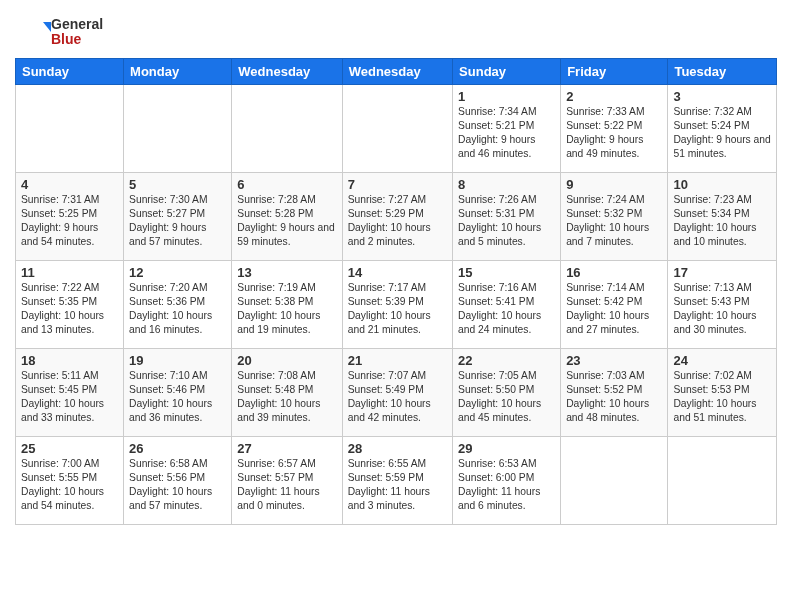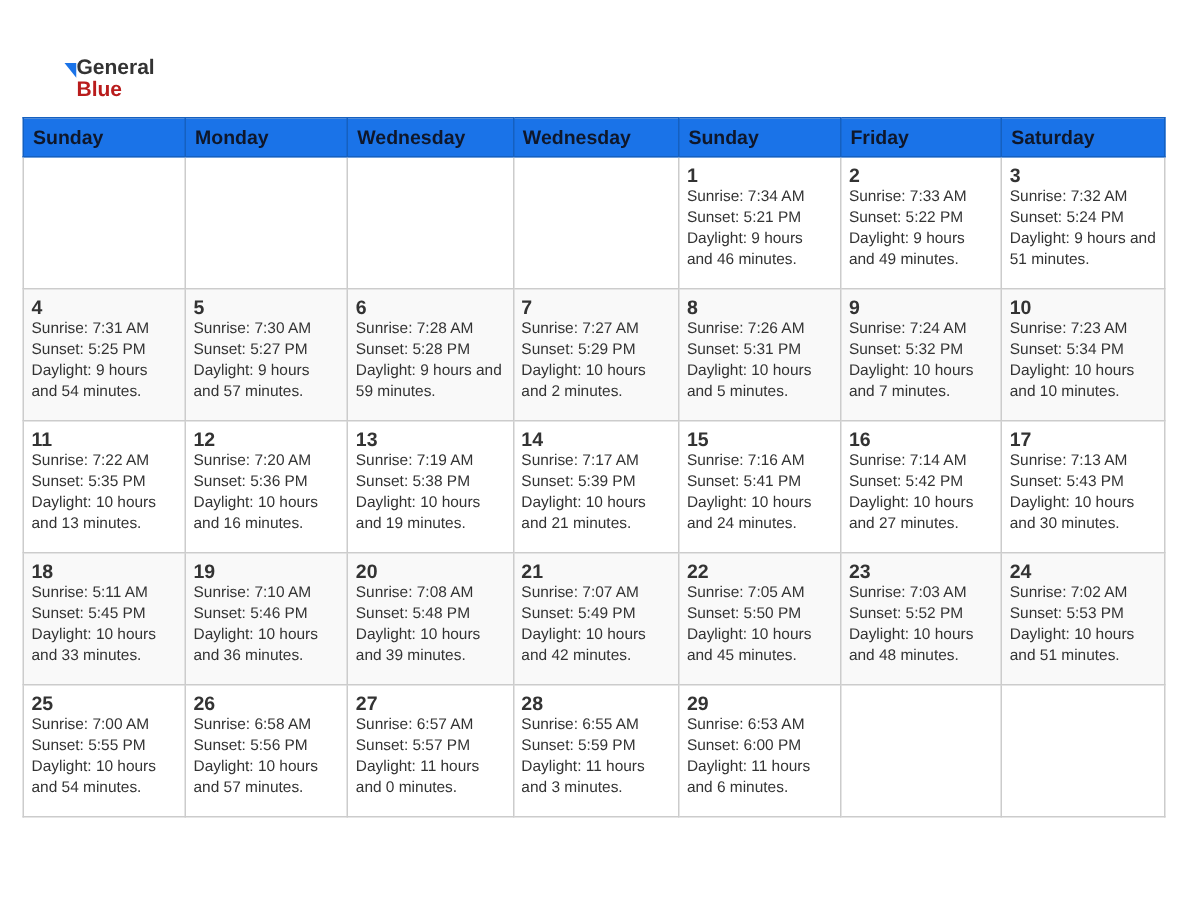--- a/index.html
+++ b/index.html
@@ -8,21 +8,20 @@
       background: #fff;
       width: 792px;
       min-height: 612px;
       padding: 10px 15px 15px;
     }
     .header-row {
       display: flex;
       justify-content: space-between;
       align-items: flex-end;
       margin-bottom: 8px;
-      margin-top: 20px;
     }
     .logo {
       display: flex;
       align-items: center;
       margin-top: 4px;
     }
     .logo-text {
       display: flex;
       flex-direction: column;
       line-height: 1.1;
@@ -50,21 +49,21 @@
       font-size: 14px;
       color: #555;
     }
     .calendar {
       width: 100%;
       border-collapse: collapse;
       border: 1px solid #ccc;
     }
     .calendar th {
       background-color: #1a73e8;
-      color: #0f172a;
+      color: #ffffff;
       text-align: left;
       padding: 5px 6px;
       font-size: 13px;
       font-weight: bold;
       border: 1px solid #1560c0;
     }
     .calendar td {
       vertical-align: top;
       padding: 4px 5px;
       border: 1px solid #ccc;
@@ -114,21 +113,21 @@
 
 <table class="calendar">
   <thead>
     <tr>
     <th>Sunday</th>
         <th>Monday</th>
         <th>Wednesday</th>
         <th>Wednesday</th>
         <th>Sunday</th>
         <th>Friday</th>
-        <th>Saturday</th>
+        <th>Tuesday</th>
       </tr>
   </thead>
   <tbody id="calendar-body">
   <tr class="week-row">
         <td class="empty-cell"></td>
         <td class="empty-cell"></td>
         <td class="empty-cell"></td>
         <td class="empty-cell"></td>
         <td>
           <span class="day-number">1</span>

